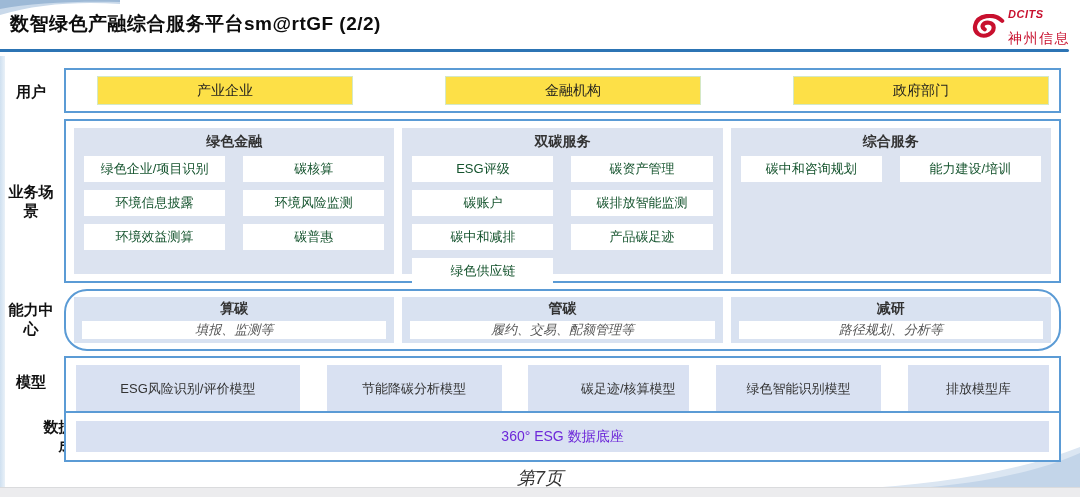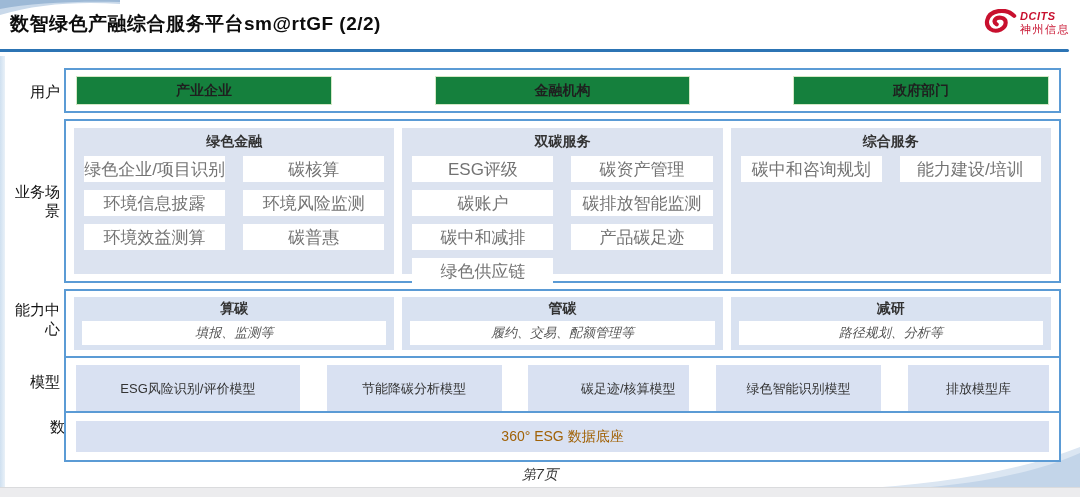--- a/index.html
+++ b/index.html
@@ -11,61 +11,61 @@
   .swoosh-br { position:absolute; right:0; bottom:8px; pointer-events:none; }
   .left-strip { position:absolute; left:0; top:56px; width:5px; height:431px; background:linear-gradient(to right,#cfe0f0,#e9f1f8); }
   .bottom-strip { position:absolute; left:0; bottom:0; width:100%; height:10px; background:#ececee; border-top:1px solid #dadbdd; }
 
   
   .title { position:absolute; left:10px; top:11px; font-size:19px; font-weight:bold; color:#0d0d0d; letter-spacing:0.5px; white-space:nowrap; }
   .title-rule { position:absolute; left:0; top:49px; width:1069px; height:3px; background:#2c74b4; border-radius:0 2px 2px 0; }
   .logo { position:absolute; right:10px; top:9px; display:flex; align-items:center; gap:3px; }
   .logo-text { display:flex; flex-direction:column; line-height:1; }
   .logo-name { color:#c8102e; font-weight:bold; font-style:italic; font-size:11px; letter-spacing:0.5px; }
-  .logo-sub { color:#c8102e; font-size:11px; margin-top:2px; letter-spacing:1.5px; }
+  .logo-sub { color:#c8102e; font-size:14px; margin-top:11px; letter-spacing:1.5px; }
 
   
   .row { position:absolute; left:64px; width:997px; border:2px solid #5b9bd5; background:#fff; }
-  .row-label { position:absolute; left:2px; width:58px; text-align:right; font-size:15px; font-weight:normal; color:#111; line-height:19px; }
+  .row-label { position:absolute; left:2px; width:58px; text-align:center; font-size:15px; font-weight:bold; color:#111; line-height:19px; }
 
   
   #row-users { top:68px; height:45px; }
   .users-inner { display:flex; justify-content:space-between; padding:6px 10px; height:100%; }
-  .user-box { width:26.3%; background:#15803d; border:1px solid #d4e8c6; display:flex; align-items:center; justify-content:center; font-size:14px; font-weight:bold; color:#1f1f1f; }
+  .user-box { width:26.3%; background:#fde047; border:1px solid #d4e8c6; display:flex; align-items:center; justify-content:center; font-size:14px; font-weight:normal; color:#1f1f1f;margin-left:21px; }
 
   
   #row-scenarios { top:119px; height:164px; }
   .scen-inner { display:flex; gap:8px; padding:7px 8px; height:100%; }
   .panel { flex:1; background:#dce3f0; padding:3px 10px 6px; }
   .panel-title { text-align:center; font-size:14px; font-weight:bold; color:#333; margin:2px 0 5px; }
   .panel-grid { display:flex; flex-wrap:wrap; column-gap:18px; row-gap:8px; }
-  .cell { width:calc(50% - 9px); height:26px; background:#ffffff; display:flex; align-items:center; justify-content:center; font-size:17px; color:#737373; white-space:nowrap; }
+  .cell { width:calc(50% - 9px); height:26px; background:#ffffff; display:flex; align-items:center; justify-content:center; font-size:13px; color:#14532d; white-space:nowrap; }
 
   
-  #row-capabilities { top:289px; height:69px; }
+  #row-capabilities { top:289px; height:62px;border-radius:23px; }
   .cap-inner { display:flex; gap:8px; padding:6px 8px; height:100%; }
   .cap-panel { flex:1; background:#d9e2f1; padding:2px 8px 5px; display:flex; flex-direction:column; }
   .cap-title { text-align:center; font-size:14px; font-weight:bold; color:#333; margin:1px 0 3px; }
   .cap-desc { flex:1; background:#fff; display:flex; align-items:center; justify-content:center; font-style:italic; font-size:13px; color:#555; }
 
   
   #row-models { top:356px; height:66px; }
   .models-inner { display:flex; justify-content:space-between; padding:7px 10px; height:100%; }
   .model-box { background:#d9e1f2; display:flex; align-items:center; justify-content:center; font-size:13px; color:#333; white-space:nowrap; }
   .model-box:nth-child(1){ width:23%; } .model-box:nth-child(2){ width:18%; }
   .model-box:nth-child(3){ width:16.5%;padding-left:39px; } .model-box:nth-child(4){ width:17%; }
   .model-box:nth-child(5){ width:14.5%; }
 
   
   #row-data { top:411px; height:51px; }
   .data-inner { padding:8px 10px; height:100%; }
-  .data-box { height:100%; background:#d9e1f2; display:flex; align-items:center; justify-content:center; font-size:14px; color:#a16207; }
+  .data-box { height:100%; background:#d9e1f2; display:flex; align-items:center; justify-content:center; font-size:14px; color:#6d28d9; }
 
   
-  .page-num { position:absolute; top:466px; left:0; width:100%; text-align:center; font-style:italic; font-size:14px; color:#333; }
+  .page-num { position:absolute; top:466px; left:0; width:100%; text-align:center; font-style:italic; font-size:18px; color:#333; }
 </style>
 </head>
 <body>
 
 <div class="slide">
 
   <svg class="swoosh-tl" width="120" height="16" viewBox="0 0 120 16">
     <path d="M0 0 L120 0 L120 4 C 80 1, 35 4, 0 15 Z" fill="#c9d9ea"></path>
     <path d="M0 0 L120 0 L120 2 C 75 1, 30 3, 0 9 Z" fill="#9db9d6"></path>
   </svg>

